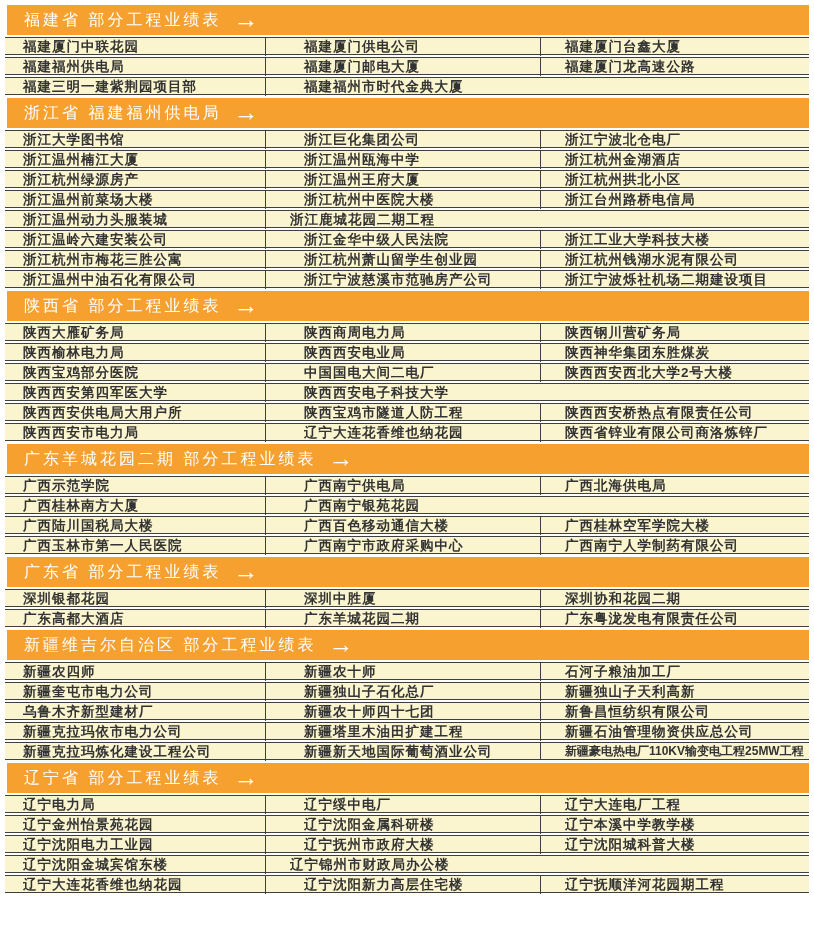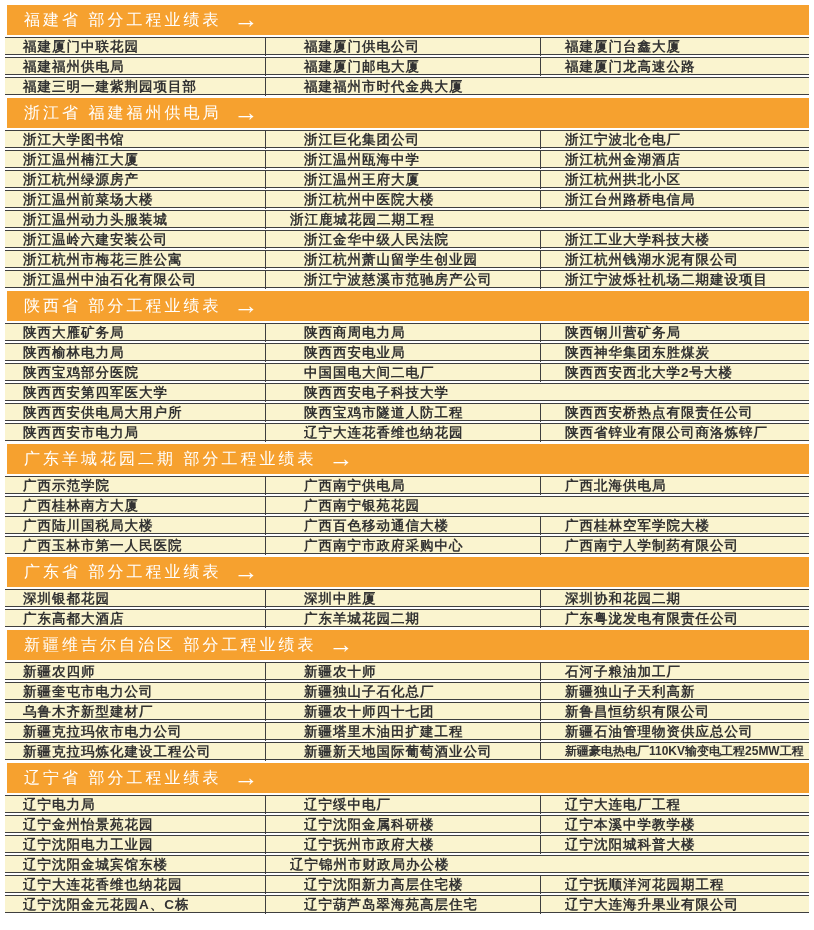--- a/index.html
+++ b/index.html
@@ -285,21 +285,16 @@
           </div>
           <div class="row">
             <span class="cell c1">辽宁沈阳金城宾馆东楼</span>
             <span class="cell c3">辽宁锦州市财政局办公楼</span>
           </div>
           <div class="row">
             <span class="cell c1">辽宁大连花香维也纳花园</span>
             <span class="cell c2">辽宁沈阳新力高层住宅楼</span>
             <span class="cell c3">辽宁抚顺洋河花园期工程</span>
           </div>
-          <div class="row">
-            <span class="cell c1">辽宁沈阳金元花园A、C栋</span>
-            <span class="cell c2">辽宁葫芦岛翠海苑高层住宅</span>
-            <span class="cell c3">辽宁大连海升果业有限公司</span>
-          </div>
         </div>
   </section>
 </div>
 </div>
 
 </body></html>

